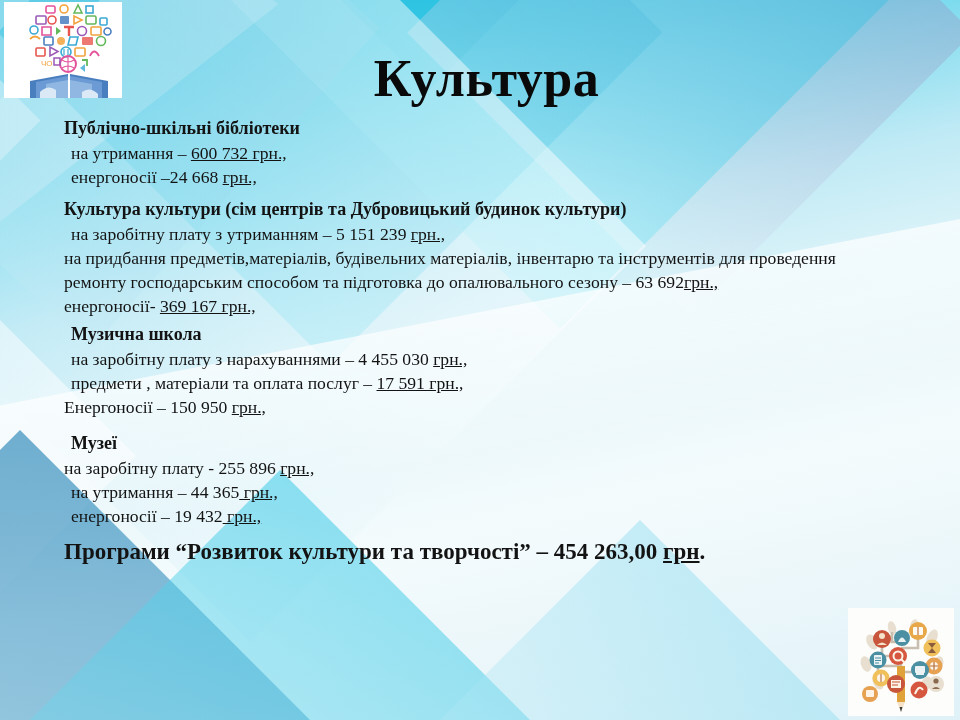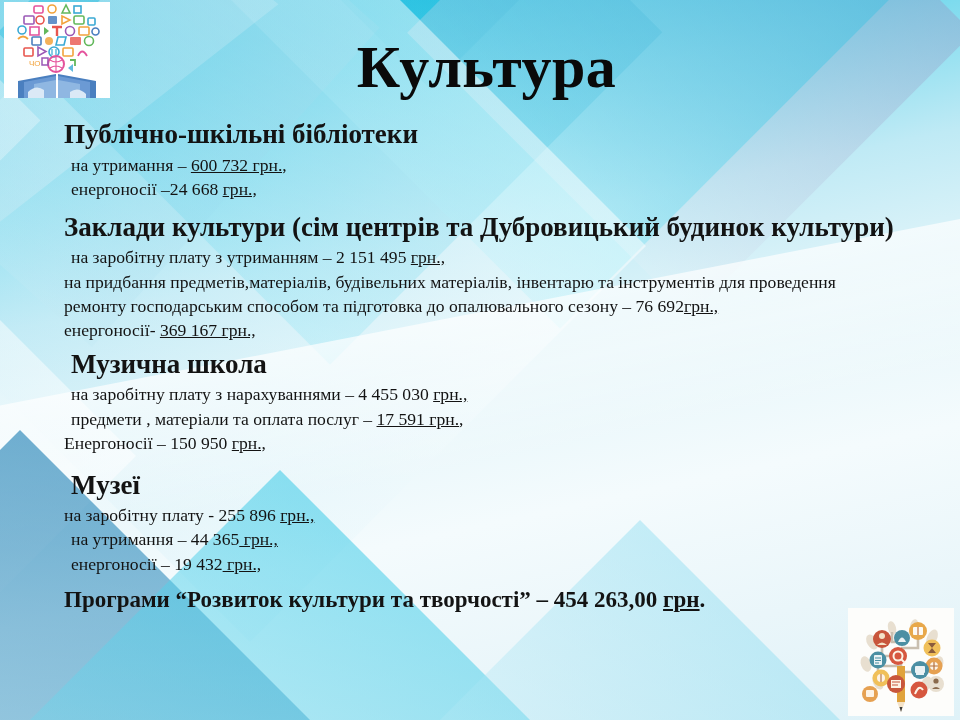--- a/index.html
+++ b/index.html
@@ -126,40 +126,40 @@
     left: -200px; top: 300px;
     width: 1500px; height: 150px;
     background: linear-gradient(180deg, rgba(255,255,255,.70), rgba(255,255,255,0));
     transform: rotate(-11deg);
   }
 
   
   #title {
     position: absolute;
     left: 0; right: 0;
-    top: 36px;
+    top: 52px;
     text-align: center;
-    font-size: 60px;
+    font-size: 52px;
     font-weight: bold;
     color: #0a0a0a;
     letter-spacing: .5px;
     padding-left: 13px;
     line-height: 1.05;
   }
 
   
   #body {
     position: absolute;
     left: 64px;
     top: 117px;
     width: 830px;
     color: #131313;
   }
   .h {
-    font-size: 27px;
+    font-size: 18px;
     font-weight: bold;
     line-height: 1.32;
     margin: 0;
     white-space: nowrap;
   }
   .h .ital {
     font-weight: bold;
   }
   .ln {
     font-size: 17.6px;
@@ -186,20 +186,21 @@
     white-space: nowrap;
   }
 
   
   #logo-tl {
     position: absolute;
     left: 4px; top: 2px;
     width: 106px; height: 96px;
     background: #ffffff;
     overflow: hidden;
+    padding-left: 12px;
   }
   #logo-br {
     position: absolute;
     left: 848px; top: 608px;
     width: 106px; height: 108px;
     background: #fdfdfb;
     overflow: hidden;
   }
   .logo-svg { display: block; width: 100%; height: 100%; }
 </style>
@@ -283,23 +284,23 @@
   <div id="title">Культура</div>
 
   <div id="body">
 
     <p class="h"><span>Публічно-шкільні бібліотеки</span></p>
     <p class="ln sp"><span>на утримання – </span><span class="u">600 732 грн.,</span></p>
     <p class="ln sp"><span>енергоносії –24 668 </span><span class="u">грн.,</span></p>
 
     <div class="gap-md"></div>
 
-    <p class="h"><span>Заклади культури </span><span class="ital">(сім центрів та Дубровицький будинок культури)</span></p>
-    <p class="ln sp"><span>на заробітну плату з утриманням – 2 151 495 </span><span class="u">грн.,</span></p>
-    <p class="para"><span> на придбання предметів,матеріалів, будівельних матеріалів, інвентарю та інструментів для проведення ремонту господарським способом та підготовка до опалювального сезону – 76 692</span><span class="u">грн.,</span></p>
+    <p class="h"><span>Культура культури </span><span class="ital">(сім центрів та Дубровицький будинок культури)</span></p>
+    <p class="ln sp"><span>на заробітну плату з утриманням – 5 151 239 </span><span class="u">грн.,</span></p>
+    <p class="para"><span> на придбання предметів,матеріалів, будівельних матеріалів, інвентарю та інструментів для проведення ремонту господарським способом та підготовка до опалювального сезону – 63 692</span><span class="u">грн.,</span></p>
     <p class="ln"><span>енергоносії-  </span><span class="u">369 167 грн.,</span></p>
 
     <div class="gap-sm"></div>
 
     <p class="h sp"><span>Музична  школа</span></p>
     <p class="ln sp"><span>на заробітну плату з нарахуваннями – 4 455 030 </span><span class="u">грн.,</span></p>
     <p class="ln sp"><span>предмети , матеріали та оплата послуг – </span><span class="u">17 591 грн.,</span></p>
     <p class="ln"><span>Енергоносії – 150 950 </span><span class="u">грн.,</span></p>
 
     <div class="gap-lg"></div>

